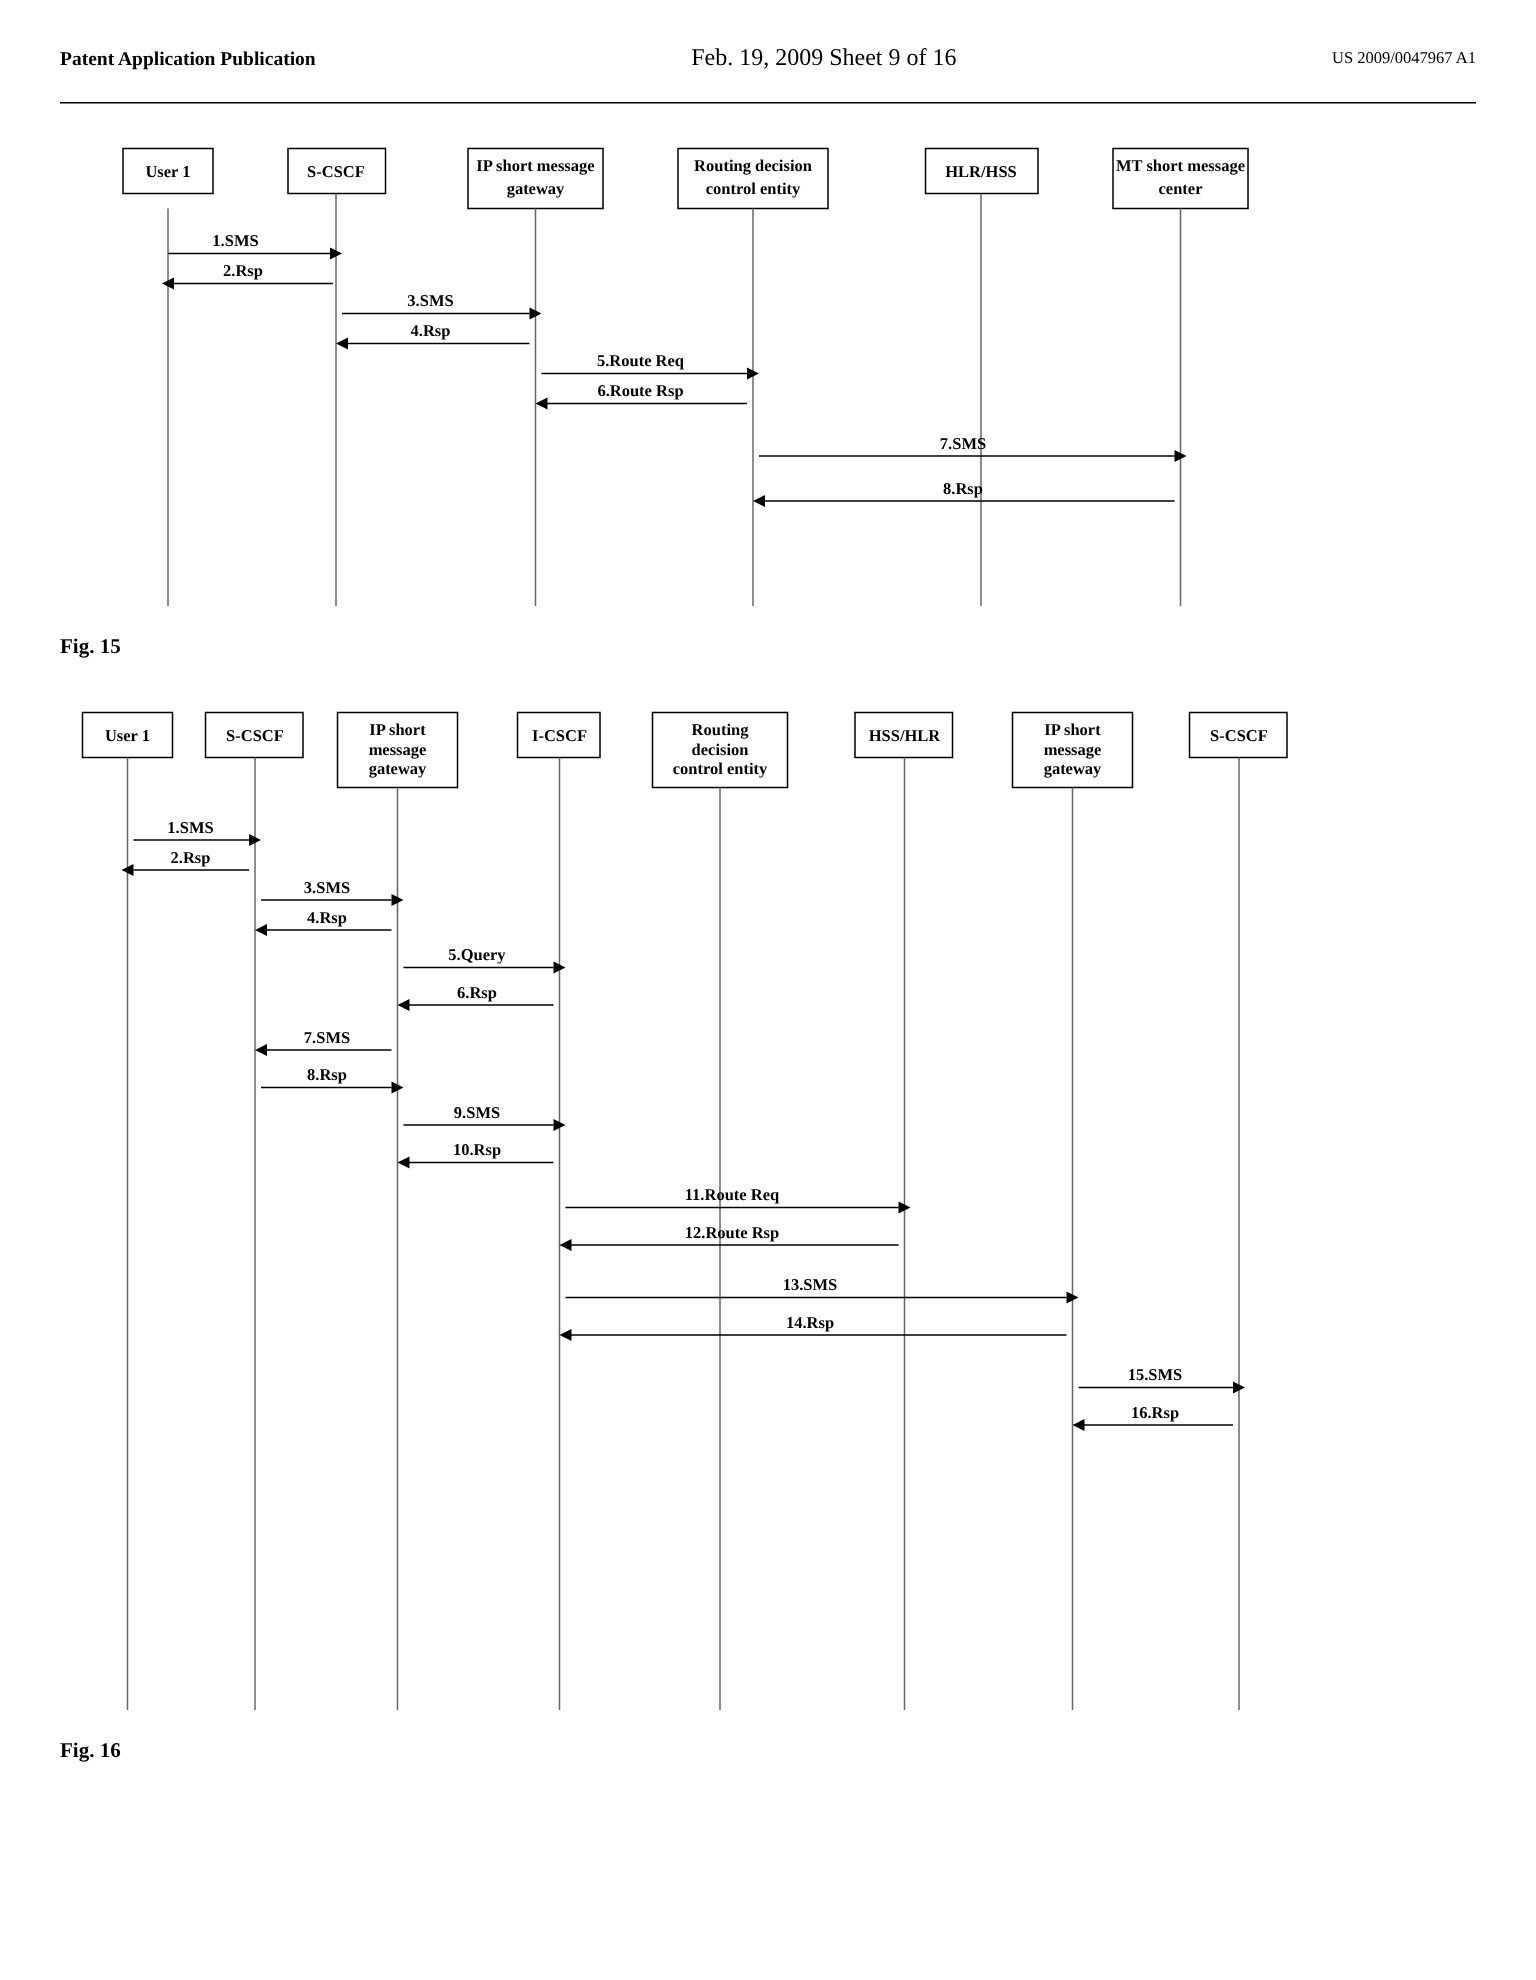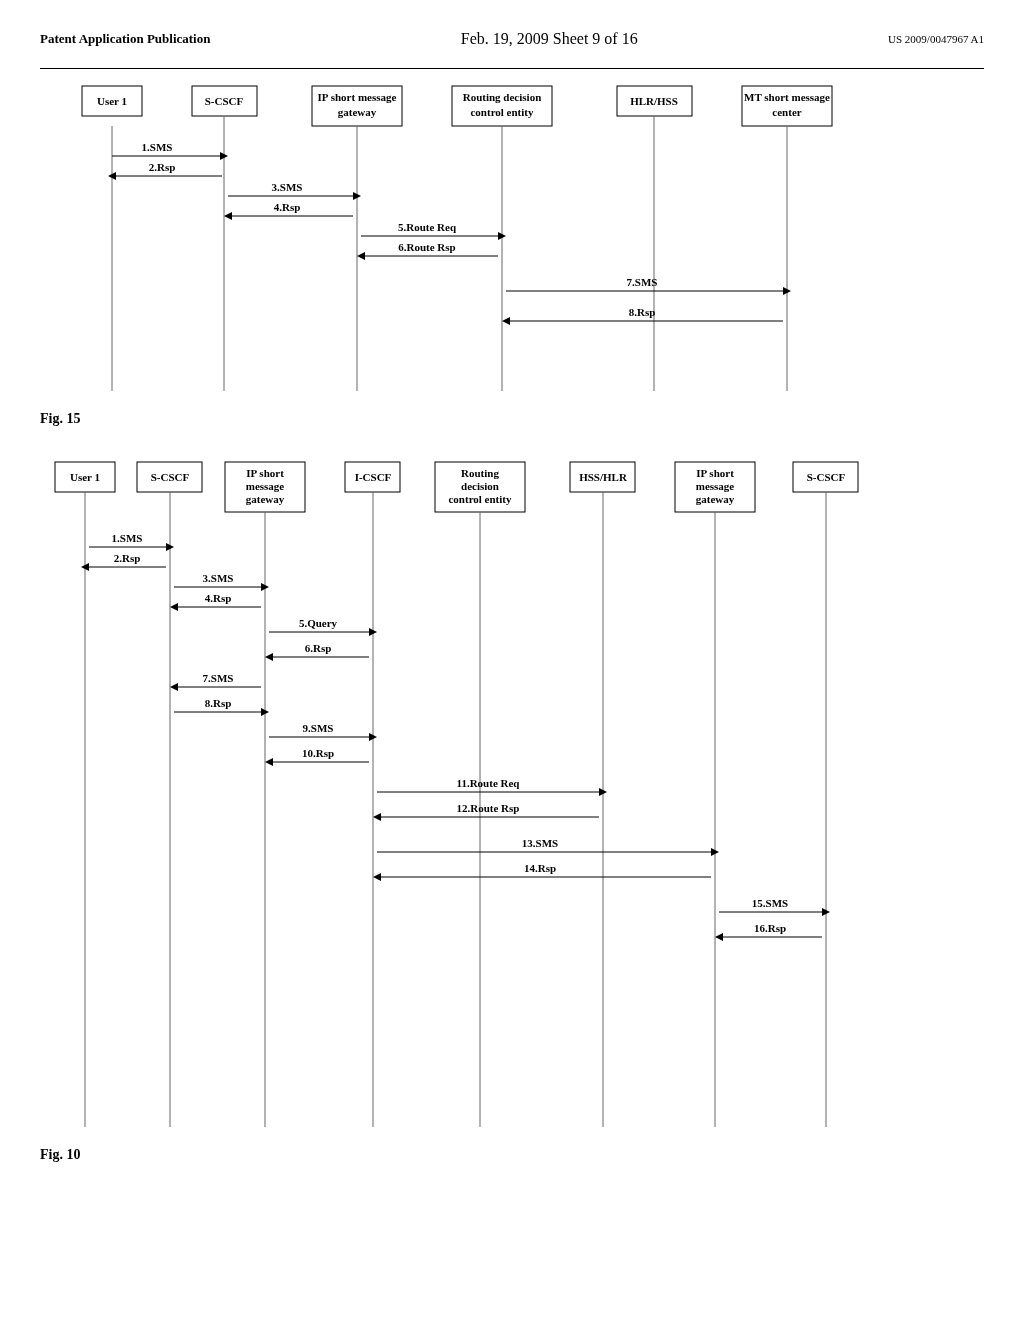--- a/index.html
+++ b/index.html
@@ -18,21 +18,21 @@
       padding: 20px 40px;
     }
 
     
     .header {
       display: flex;
       justify-content: space-between;
       align-items: center;
       padding: 10px 0 20px 0;
       border-bottom: 1px solid #000;
-      margin-bottom: 12px;
+      margin-bottom: 25px;
     }
     .header-left { font-size: 13px; font-weight: bold; }
     .header-center { font-size: 16px; }
     .header-right { font-size: 11px; font-weight: normal; }
 
     
     .diagram-section {
       margin-bottom: 30px;
       font-weight: bold;
     }
@@ -230,16 +230,16 @@
         <line x1="679" y1="455" x2="782" y2="455" stroke="black" stroke-width="1"></line>
         <polygon points="782,451 790,455 782,459" fill="black"></polygon>
         <text x="730" y="450" text-anchor="middle" font-size="11">15.SMS</text>
 
         <line x1="679" y1="480" x2="782" y2="480" stroke="black" stroke-width="1"></line>
         <polygon points="683,476 675,480 683,484" fill="black"></polygon>
         <text x="730" y="475" text-anchor="middle" font-size="11">16.Rsp</text>
 
       </svg>
     </div>
-    <div class="diagram-title">Fig. 10</div>
+    <div class="diagram-title">Fig. 16</div>
   </div>
 
 </div>
 
 </body></html>

